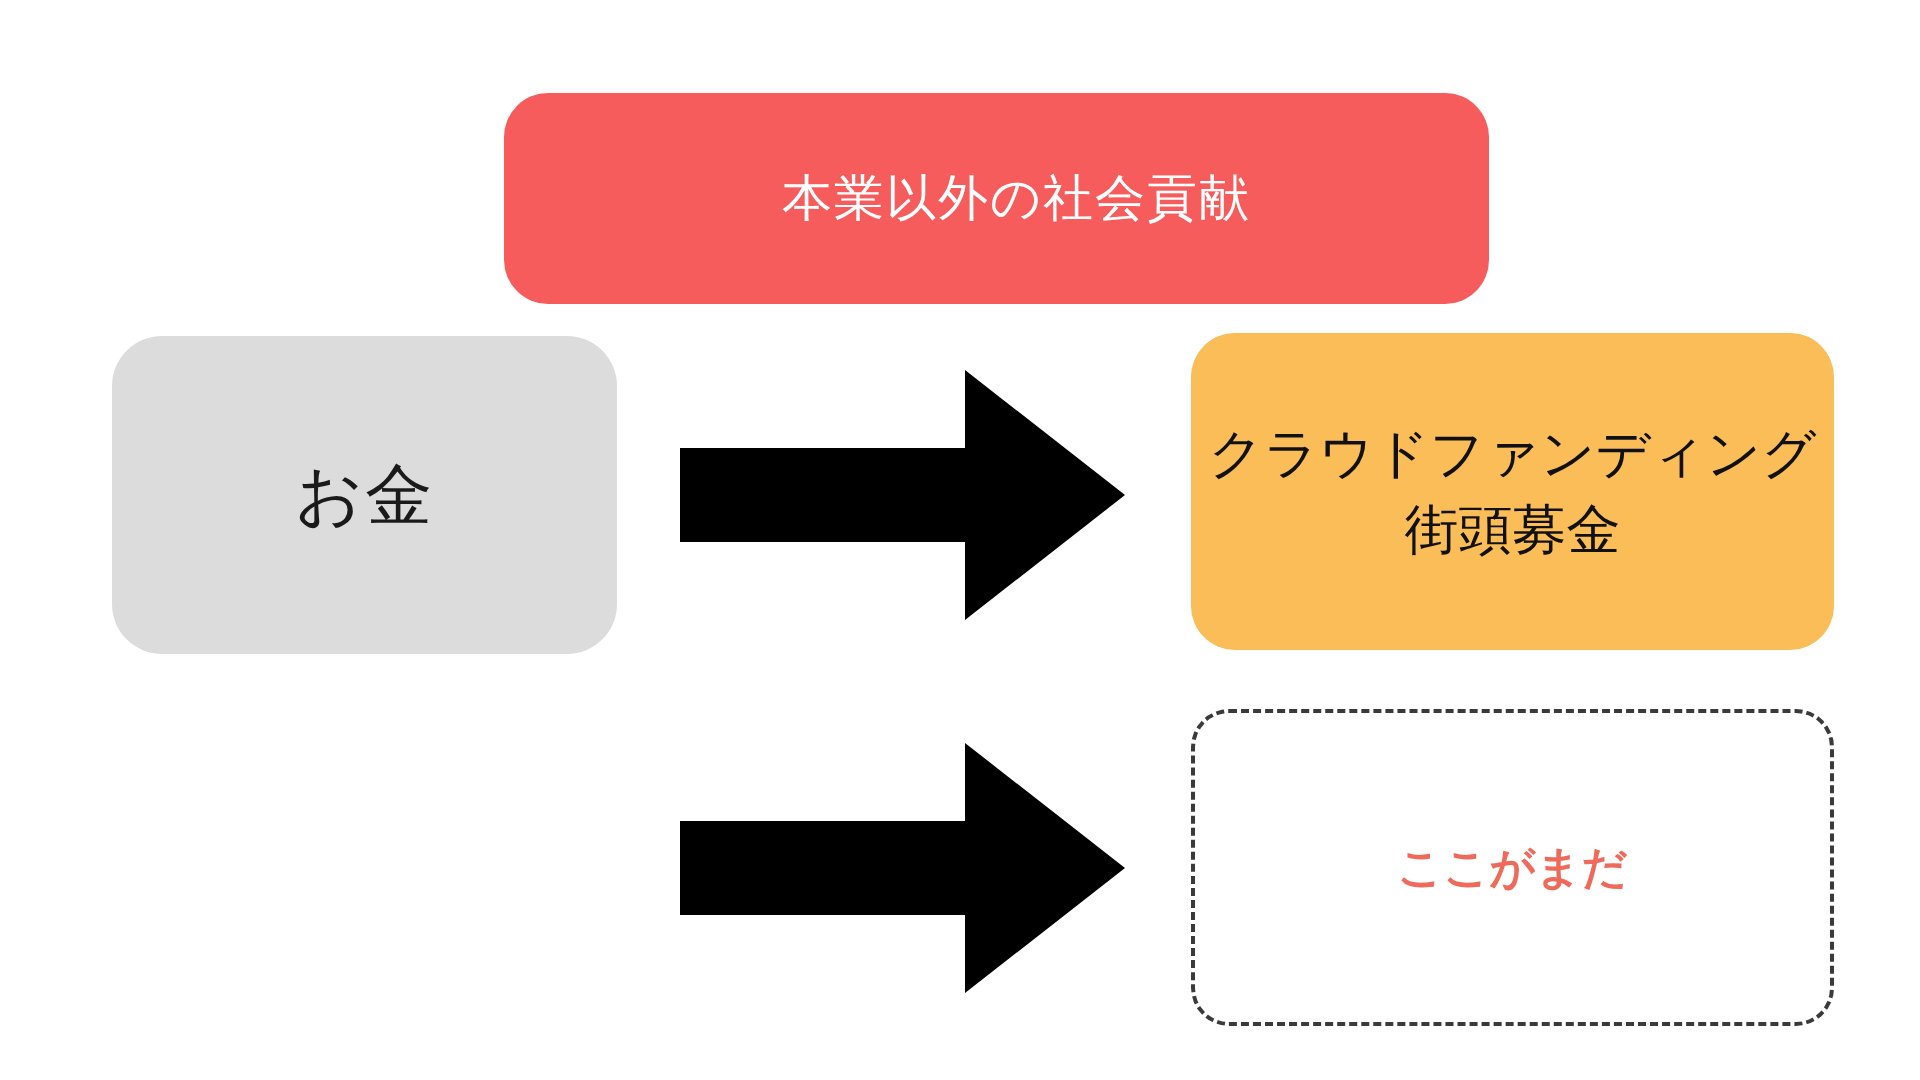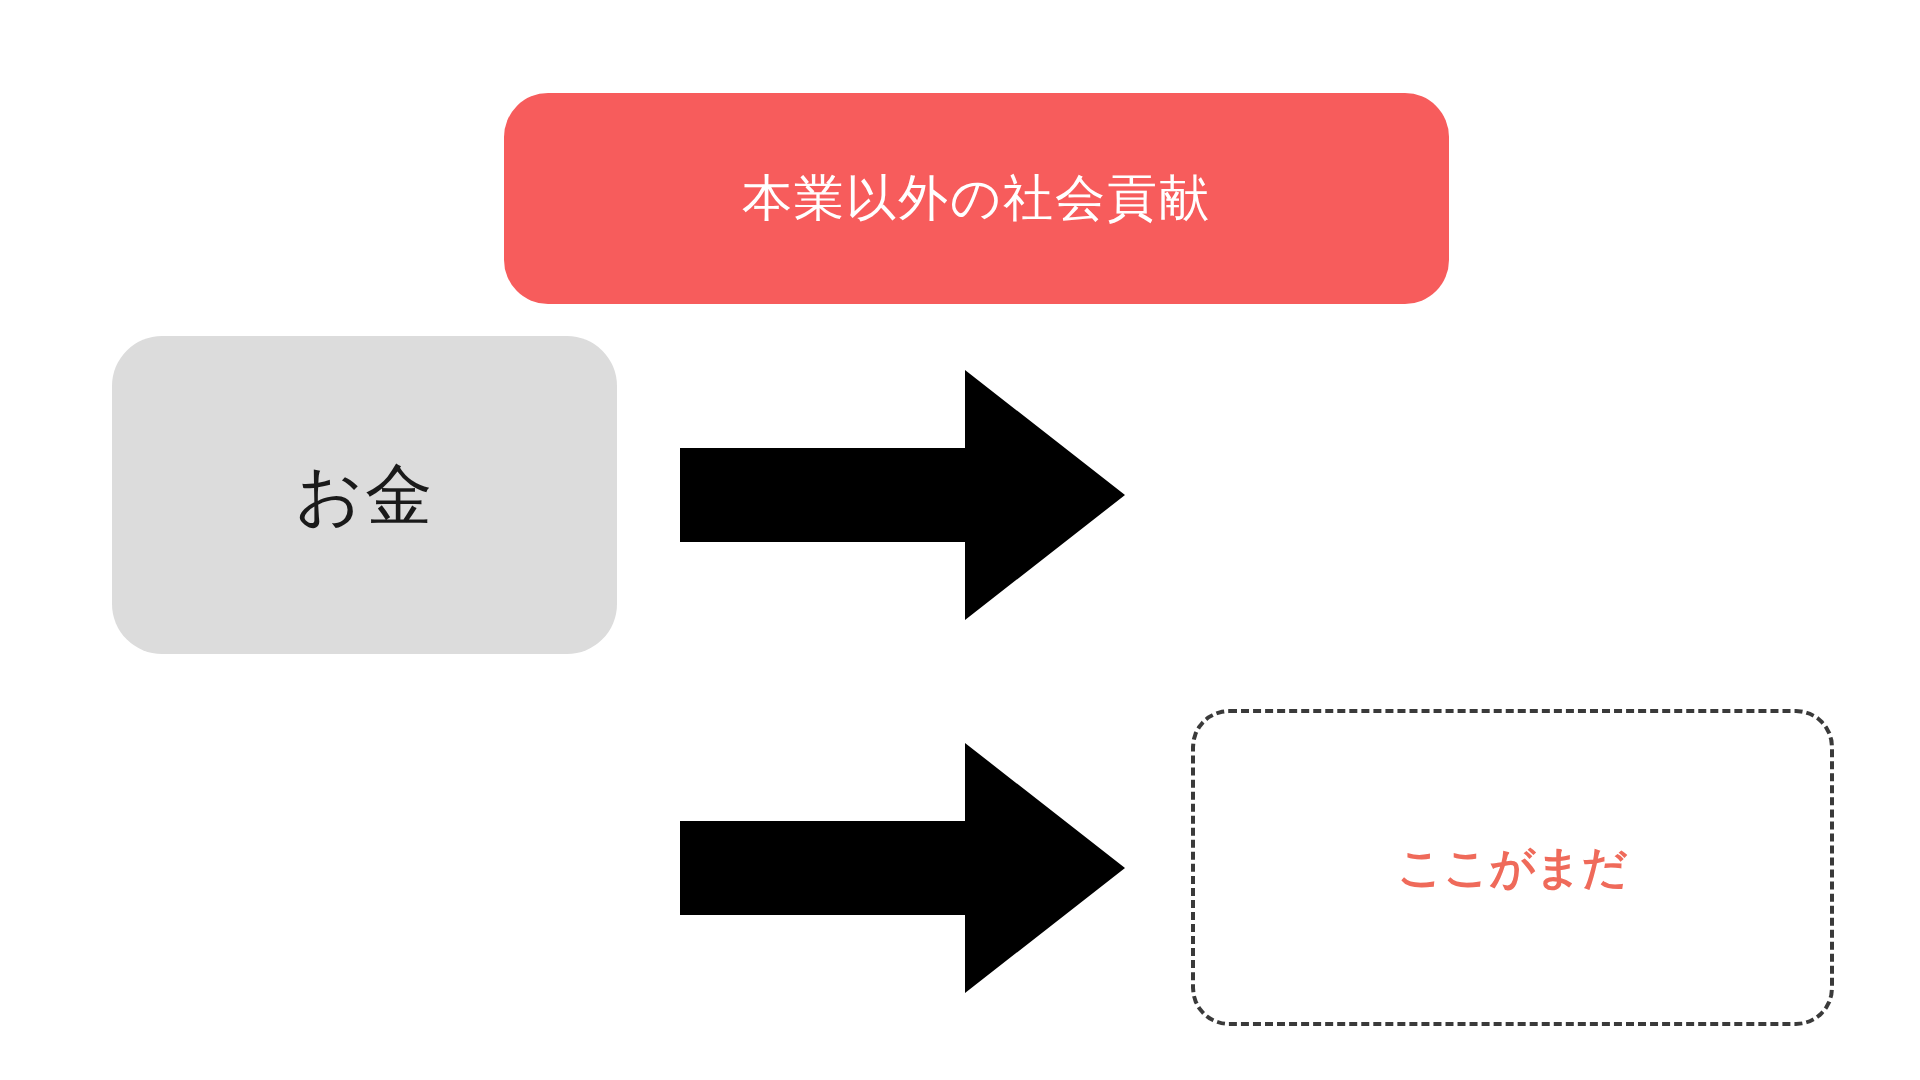--- a/index.html
+++ b/index.html
@@ -20,20 +20,21 @@
     position: absolute;
     left: 504px;
     top: 93px;
     width: 945px;
     height: 211px;
     background: var(--title-bg, #f75c5c);
     border-radius: 44px;
     display: flex;
     align-items: center;
     justify-content: center;
+    padding-left: 40px;
   }
   .title-box span {
     color: var(--title-text, #ffffff);
     font-size: 50px;
     letter-spacing: 2px;
   }
 
   .source-box {
     position: absolute;
     left: 112px;
@@ -109,20 +110,24 @@
   </div>
 
   <div class="source-box row1">
     <span>お金</span>
   </div>
 
   <svg class="arrow arrow1" viewBox="0 0 445 250" aria-hidden="true">
     <polygon points="0,78 285,78 285,0 445,125 285,250 285,172 0,172"></polygon>
   </svg>
 
+  <div class="target-box solid">
+    <div class="line">クラウドファンディング</div>
+    <div class="line">街頭募金</div>
+  </div>
 
 
   <svg class="arrow arrow2" viewBox="0 0 445 250" aria-hidden="true">
     <polygon points="0,78 285,78 285,0 445,125 285,250 285,172 0,172"></polygon>
   </svg>
 
   <div class="target-box dashed">
     <div class="line">ここがまだ</div>
   </div>
 

